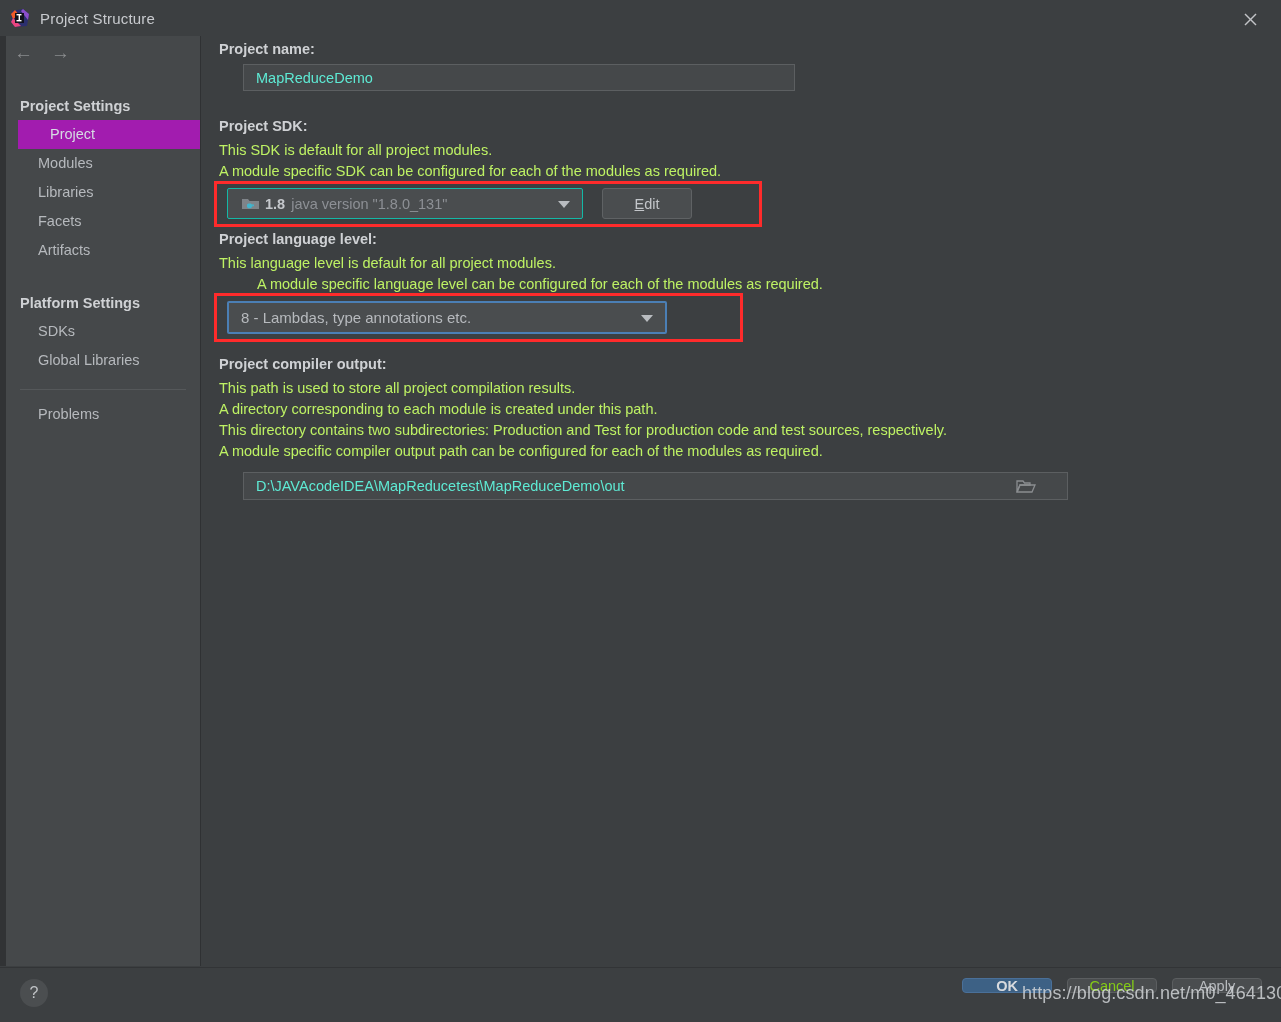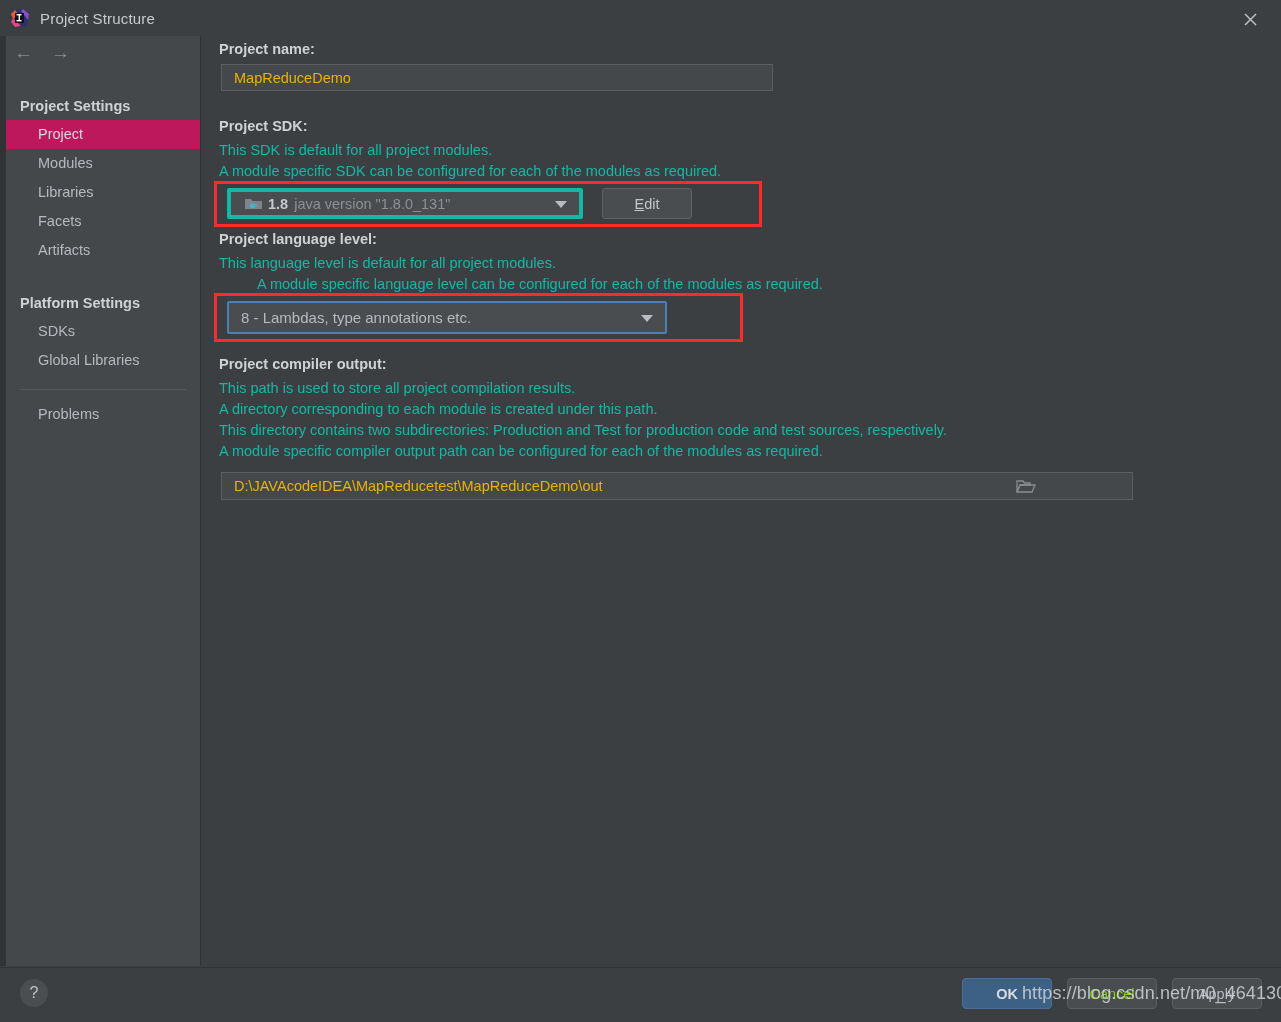--- a/index.html
+++ b/index.html
@@ -64,56 +64,57 @@
     padding: 6px 0 6px 14px;
     margin-top: 24px;
   }
   .side-item {
     font-size: 14.5px; color: #b6b9bd;
     padding: 4px 0 4px 32px;
     cursor: pointer;
     line-height: 21px;
   }
   .side-item.selected {
-    background: #be185d; color: #d6dbe3;
+    background: #a21caf; color: #d6dbe3; margin-left: 12px;
   }
   .side-sep {
     height: 1px; background: #55585a;
     margin: 14px 14px 10px 14px;
   }
   #sidebar-divider {
     position: absolute; left: 200px; top: 36px;
     width: 1px; height: 930px; background: #2f3133;
   }
 
   
   #content {
     position: absolute; left: 201px; top: 36px;
     width: 1080px; height: 930px;
     background: #3c3f41;
   }
   .lbl-bold {
     font-size: 14.5px; font-weight: bold; color: #cfd1d4;
   }
   .lbl-desc {
-    font-size: 14.5px; color: #14b8a6; line-height: 21px;
+    font-size: 14.5px; color: #bef264; line-height: 21px;
   }
 
   .field-box {
     background: #45484a;
     border: 1px solid #5c5f61;
-    color: #eab308;
+    color: #5eead4;
     font-size: 14.5px;
     display: flex; align-items: center;
     box-sizing: border-box;
+    margin-left: 22px;
   }
 
   .combo {
     background: #4a4d4f;
-    border: 4px solid #14b8a6;
+    border: 1px solid #14b8a6;
     box-sizing: border-box;
     display: flex; align-items: center;
     position: relative;
     border-radius: 2px;
     cursor: pointer;
   }
   .combo .arrow {
     position: absolute; right: 12px; top: 50%;
     margin-top: -3px;
     width: 0; height: 0;
@@ -148,21 +149,21 @@
   #help-btn {
     position: absolute; left: 20px; top: 979px;
     width: 28px; height: 28px; border-radius: 50%;
     background: #4b4e50;
     color: #c0c3c6; font-size: 16px;
     display: flex; align-items: center; justify-content: center;
     cursor: pointer;
   }
   .dlg-btn {
     position: absolute; top: 978px;
-    height: 31px;
+    height: 15px;
     border-radius: 4px;
     font-size: 14.5px;
     display: flex; align-items: center; justify-content: center;
     cursor: pointer;
     box-sizing: border-box;
     text-align: right;
   }
   #ok-btn   { left: 962px; width: 90px; background:#3d6185; border:1px solid #4a7099; color:#d8dade; font-weight:bold; }
   #cancel-btn { left: 1067px; width: 90px; background:#4a4d4f; border:1px solid #5b5e60; color:#84cc16; }
   #apply-btn  { left: 1172px; width: 90px; background:#4a4d4f; border:1px solid #5b5e60; color:#b8bbbf; }
@@ -270,21 +271,21 @@
     </div>
 
     <div class="red-box" style="left:13px; top:257px; width:529px; height:49px;"></div>
 
     <div class="lbl-bold" style="position:absolute; left:18px; top:320px;">Project compiler output:</div>
     <div class="lbl-desc" style="position:absolute; left:18px; top:342px;">This path is used to store all project compilation results.</div>
     <div class="lbl-desc" style="position:absolute; left:18px; top:363px;">A directory corresponding to each module is created under this path.</div>
     <div class="lbl-desc" style="position:absolute; left:18px; top:384px;">This directory contains two subdirectories: Production and Test for production code and test sources, respectively.</div>
     <div class="lbl-desc" style="position:absolute; left:18px; top:405px;">A module specific compiler output path can be configured for each of the modules as required.</div>
 
-    <div class="field-box" style="position:absolute; left:20px; top:436px; width:912px; height:28px; padding-left:12px; position:absolute;">
+    <div class="field-box" style="position:absolute; left:20px; top:436px; width:825px; height:28px; padding-left:12px; position:absolute;">
       <span>D:\JAVAcodeIDEA\MapReducetest\MapReduceDemo\out</span>
     </div>
     <div style="position:absolute; left:815px; top:441px; width:20px; height:18px;">
       <svg width="20" height="18" viewBox="0 0 20 18">
         <path d="M1 4 L7 4 L8.5 6 L14 6 L14 8 L4 8 L1 15 Z" fill="none" stroke="#8a8d90" stroke-width="1.3"></path>
         <path d="M4 8 L19 8 L16 15 L1 15 Z" fill="none" stroke="#8a8d90" stroke-width="1.3"></path>
       </svg>
     </div>
 
   </div>

